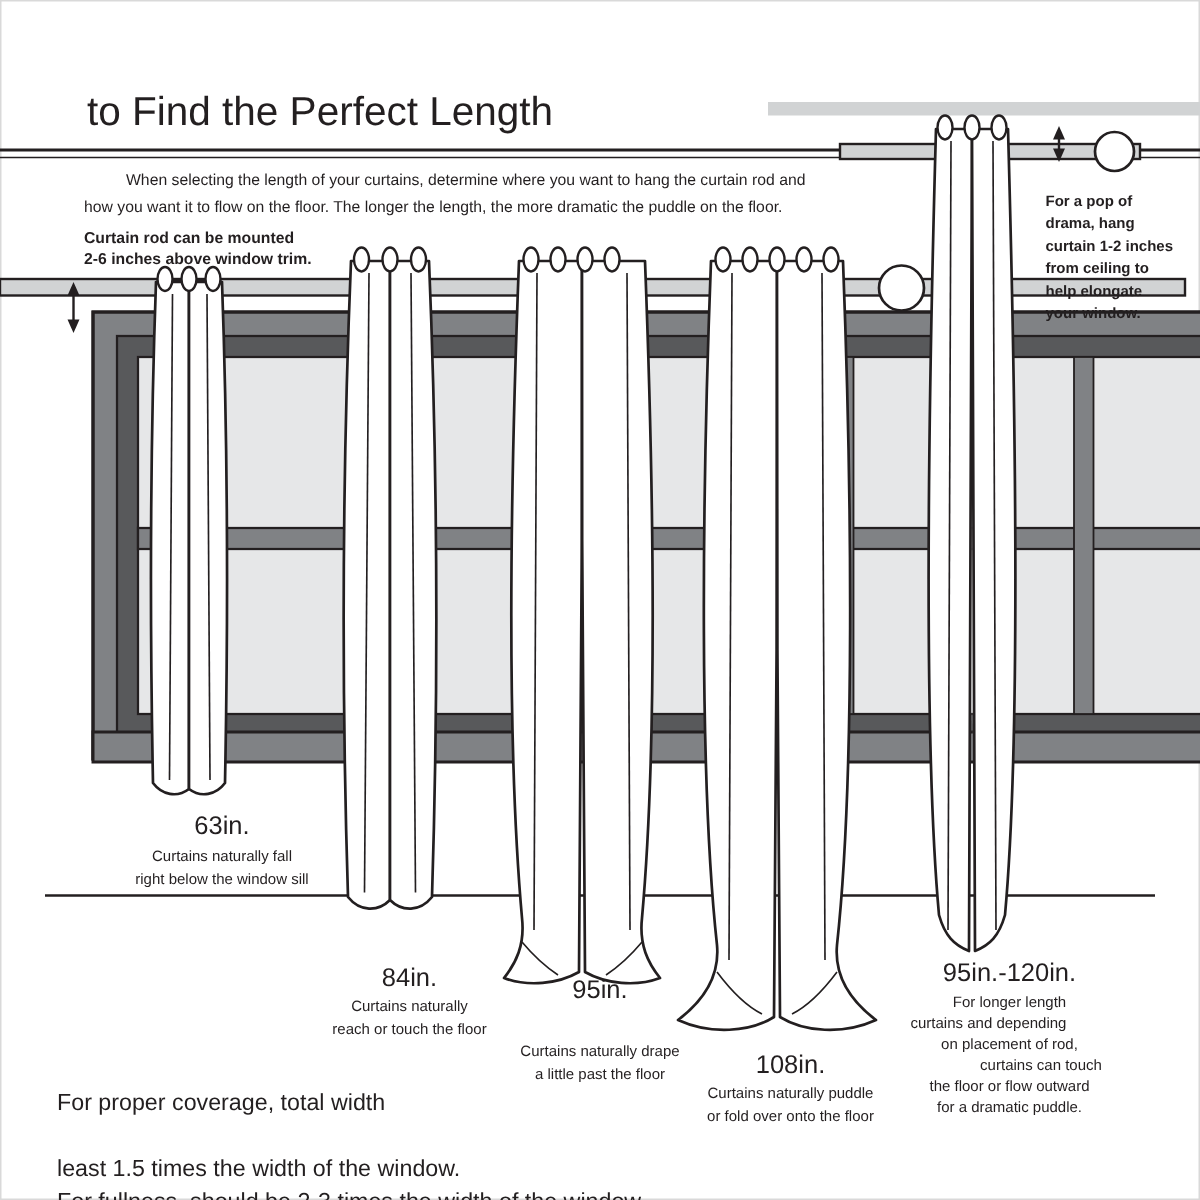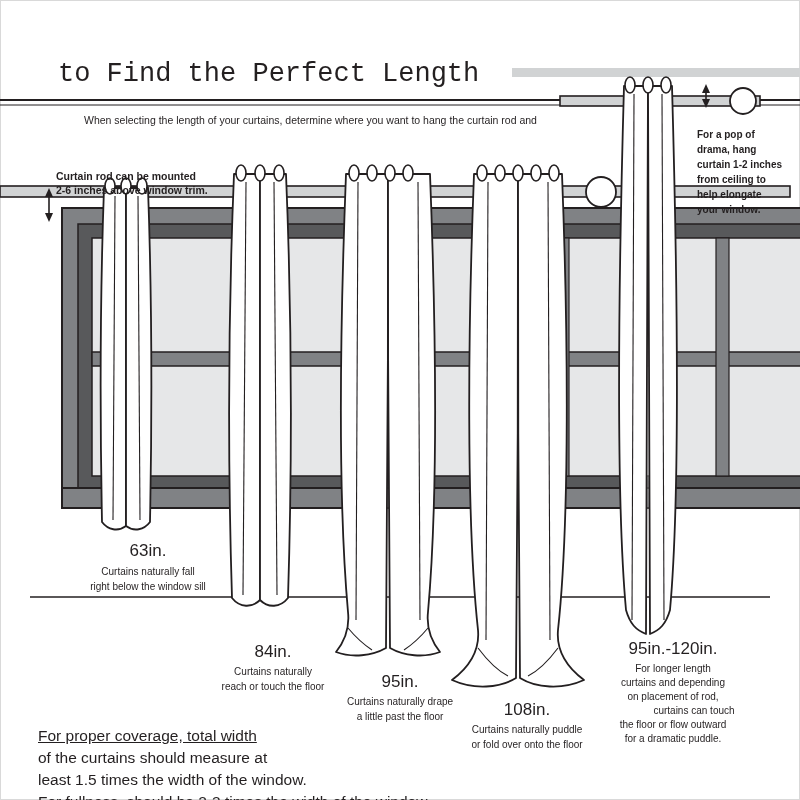--- a/index.html
+++ b/index.html
@@ -39,21 +39,20 @@
   .intro {
     font-size: 10.5px;
     color: #231f20;
     line-height: 1.5;
   }
   .note-bold {
     font-size: 10.5px;
     font-weight: bold;
     color: #231f20;
     line-height: 1.45;
-    margin-top: 17px;
   }
   .callout {
     font-size: 10px;
     font-weight: bold;
     color: #231f20;
     line-height: 1.45;
     text-align: left;
   }
   .lbl-size {
     font-size: 17px;
@@ -200,56 +199,56 @@
       <line x1="662" y1="94" x2="664" y2="620" stroke-width="1.1"></line>
     </g>
     <g fill="#ffffff" stroke="#231f20" stroke-width="1.6">
       <ellipse cx="630" cy="85" rx="5" ry="8"></ellipse>
       <ellipse cx="648" cy="85" rx="5" ry="8"></ellipse>
       <ellipse cx="666" cy="85" rx="5" ry="8"></ellipse>
     </g>
 
   </svg>
 
-  <div class="txt title-line" style="left:58px; top:58px;font-family:Liberation Mono, monospace;">to Find the Perfect Length</div>
+  <div class="txt title-line" style="left:58px; top:58px;">to Find the Perfect Length</div>
 
   <div class="txt intro" style="left:56px; top:113px;margin-left:28px;">When selecting the length of your curtains, determine where you want to hang the curtain rod and</div>
+  <div class="txt intro" style="left:56px; top:131px;">how you want it to flow on the floor. The longer the length, the more dramatic the puddle on the floor.</div>
 
   <div class="txt note-bold" style="left:56px; top:152px;">Curtain rod can be mounted</div>
   <div class="txt note-bold" style="left:56px; top:166px;">2-6 inches above window trim.</div>
 
   <div class="txt callout" style="left:697px; top:128px;">For a pop of</div>
   <div class="txt callout" style="left:697px; top:143px;">drama, hang</div>
   <div class="txt callout" style="left:697px; top:158px;">curtain 1-2 inches</div>
   <div class="txt callout" style="left:697px; top:173px;">from ceiling to</div>
   <div class="txt callout" style="left:697px; top:188px;">help elongate</div>
   <div class="txt callout" style="left:697px; top:203px;">your window.</div>
 
   <div class="txt lbl-size centerbox" style="left:148px; top:540px;">63in.</div>
   <div class="txt lbl-desc centerbox" style="left:148px; top:565px;">Curtains naturally fall</div>
   <div class="txt lbl-desc centerbox" style="left:148px; top:580px;">right below the window sill</div>
 
   <div class="txt lbl-size centerbox" style="left:273px; top:641px;">84in.</div>
   <div class="txt lbl-desc centerbox" style="left:273px; top:665px;">Curtains naturally</div>
   <div class="txt lbl-desc centerbox" style="left:273px; top:680px;">reach or touch the floor</div>
 
-  <div class="txt lbl-size centerbox" style="left:400px; top:671px;">95in.</div>
+  <div class="txt lbl-size centerbox" style="left:400px; top:649px;">95in.</div>
   <div class="txt lbl-desc centerbox" style="left:400px; top:695px;">Curtains naturally drape</div>
   <div class="txt lbl-desc centerbox" style="left:400px; top:710px;">a little past the floor</div>
 
   <div class="txt lbl-size centerbox" style="left:527px; top:699px;">108in.</div>
   <div class="txt lbl-desc centerbox" style="left:527px; top:723px;">Curtains naturally puddle</div>
   <div class="txt lbl-desc centerbox" style="left:527px; top:738px;">or fold over onto the floor</div>
 
   <div class="txt lbl-size centerbox" style="left:673px; top:638px;">95in.-120in.</div>
   <div class="txt lbl-desc centerbox" style="left:673px; top:662px;">For longer length</div>
-  <div class="txt lbl-desc centerbox" style="left:673px; top:676px;text-align:right;">curtains and depending</div>
+  <div class="txt lbl-desc centerbox" style="left:659px; top:676px;text-align:right;">curtains and depending</div>
   <div class="txt lbl-desc centerbox" style="left:673px; top:690px;">on placement of rod,</div>
   <div class="txt lbl-desc centerbox" style="left:673px; top:704px;margin-left:21px;">curtains can touch</div>
   <div class="txt lbl-desc centerbox" style="left:673px; top:718px;">the floor or flow outward</div>
   <div class="txt lbl-desc centerbox" style="left:673px; top:732px;">for a dramatic puddle.</div>
 
-  <div class="txt footer" style="left:38px; top:724px;text-decoration:underline;">For proper coverage, total width</div>
-  <div class="txt footer" style="left:38px; top:746px;">of the curtains should measure at</div>
+  <div class="txt footer" style="left:38px; top:724px;">For proper coverage, total width</div>
   <div class="txt footer" style="left:38px; top:768px;">least 1.5 times the width of the window.</div>
   <div class="txt footer" style="left:38px; top:790px;">For fullness, should be 2-3 times the width of the window.</div>
 
 </div>
 
 </body></html>

